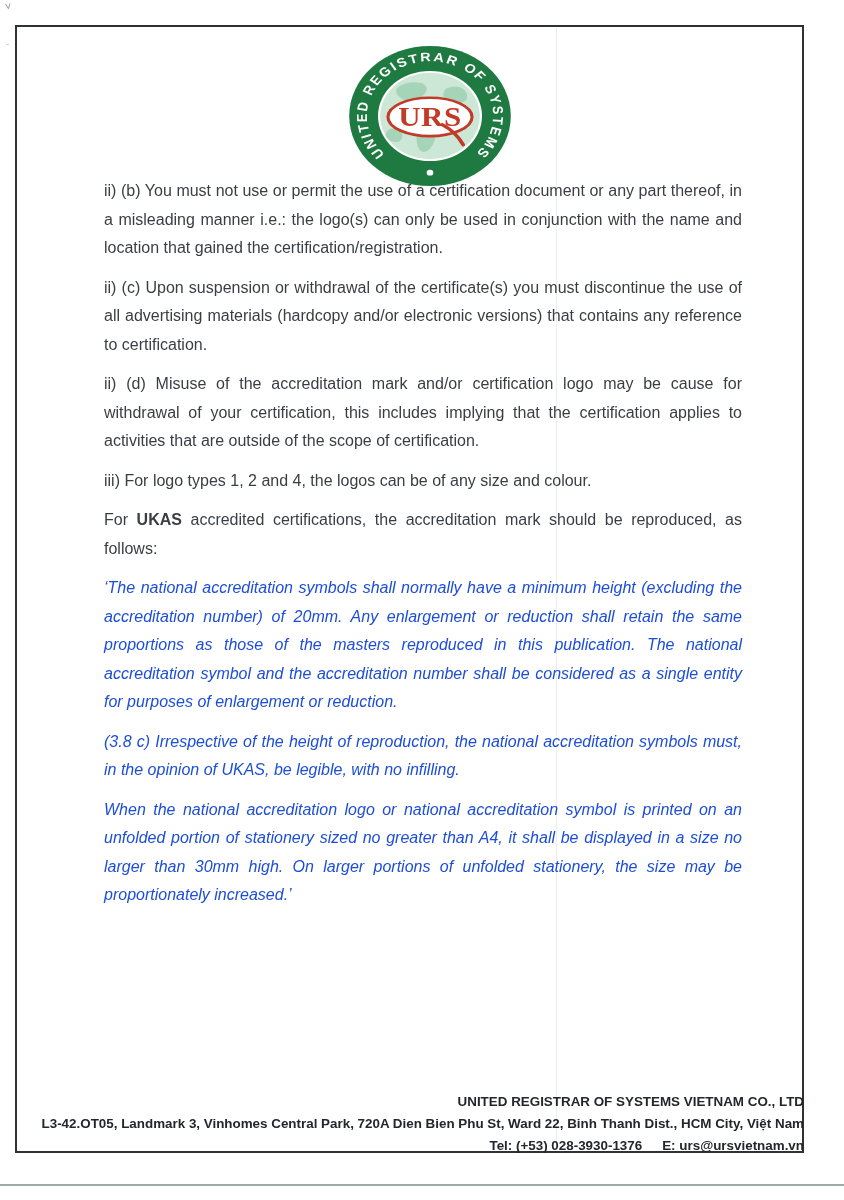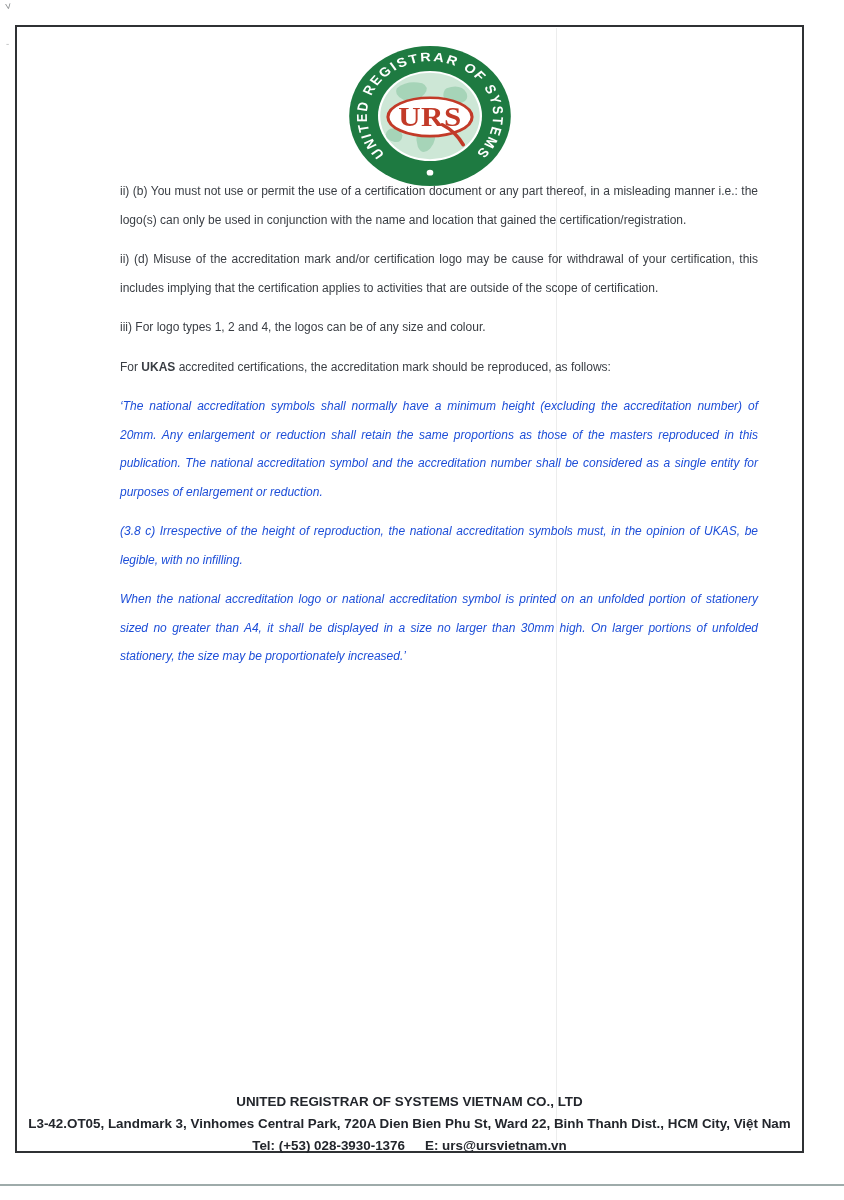--- a/index.html
+++ b/index.html
@@ -39,40 +39,40 @@
     position: absolute; left: 6px; top: 36px;
     color: rgba(40,45,50,0.35); font-size: 10px;
   }
   .logo-wrap {
     position: absolute;
     left: 347px; top: 44px;
     width: 166px; height: 144px;
   }
   .content {
     position: absolute;
-    left: 120px; top: 177px;
+    left: 104px; top: 177px;
     width: 638px;
     color: #3a3e44;
-    font-size: 12px;
+    font-size: 16px;
     line-height: 28.5px;
   }
   .content p {
     margin: 0 0 11px 0;
     text-align: justify;
   }
   .content p.italic {
     font-style: italic;
     color: #1d4ed8;
   }
   .bold-inline { font-weight: bold; }
   .footer {
     position: absolute;
     left: 15px; top: 1091px;
     width: 789px;
-    text-align: center;
+    text-align: right;
     color: #23262c;
     font-weight: bold;
     font-size: 13.4px;
     line-height: 22px;
   }
   .footer .tel-email span { white-space: pre; }
   .footer .email-part { margin-left: 20px; }
 </style>
 </head>
 <body>
@@ -100,20 +100,21 @@
     <path id="ringPath" d="M 34.7 115.3 A 57 57 0 1 1 115.3 115.3" fill="none"></path>
     <text font-size="13" font-weight="bold" fill="#ffffff" letter-spacing="1.9" font-family="Liberation Sans, sans-serif" text-anchor="middle">
       <textPath href="#ringPath" startOffset="50%">UNITED REGISTRAR OF SYSTEMS</textPath>
     </text>
     <circle cx="75" cy="134" r="3" fill="#ffffff"></circle>
   </svg>
 </div>
 
 <div class="content">
   <p>ii) (b) You must not use or permit the use of a certification document or any part thereof, in a misleading manner i.e.: the logo(s) can only be used in conjunction with the name and location that gained the certification/registration.</p>
+  <p>ii) (c) Upon suspension or withdrawal of the certificate(s) you must discontinue the use of all advertising materials (hardcopy and/or electronic versions) that contains any reference to certification.</p>
   <p>ii) (d) Misuse of the accreditation mark and/or certification logo may be cause for withdrawal of your certification, this includes implying that the certification applies to activities that are outside of the scope of certification.</p>
   <p>iii) For logo types 1, 2 and 4, the logos can be of any size and colour.</p>
   <p><span>For </span><span class="bold-inline">UKAS</span><span> accredited certifications, the accreditation mark should be reproduced, as follows:</span></p>
   <p class="italic">‘The national accreditation symbols shall normally have a minimum height (excluding the accreditation number) of 20mm. Any enlargement or reduction shall retain the same proportions as those of the masters reproduced in this publication. The national accreditation symbol and the accreditation number shall be considered as a single entity for purposes of enlargement or reduction.</p>
   <p class="italic">(3.8 c) Irrespective of the height of reproduction, the national accreditation symbols must, in the opinion of UKAS, be legible, with no infilling.</p>
   <p class="italic">When the national accreditation logo or national accreditation symbol is printed on an unfolded portion of stationery sized no greater than A4, it shall be displayed in a size no larger than 30mm high. On larger portions of unfolded stationery, the size may be proportionately increased.’</p>
 </div>
 
 <div class="footer">
   <div>UNITED REGISTRAR OF SYSTEMS VIETNAM CO., LTD</div>

